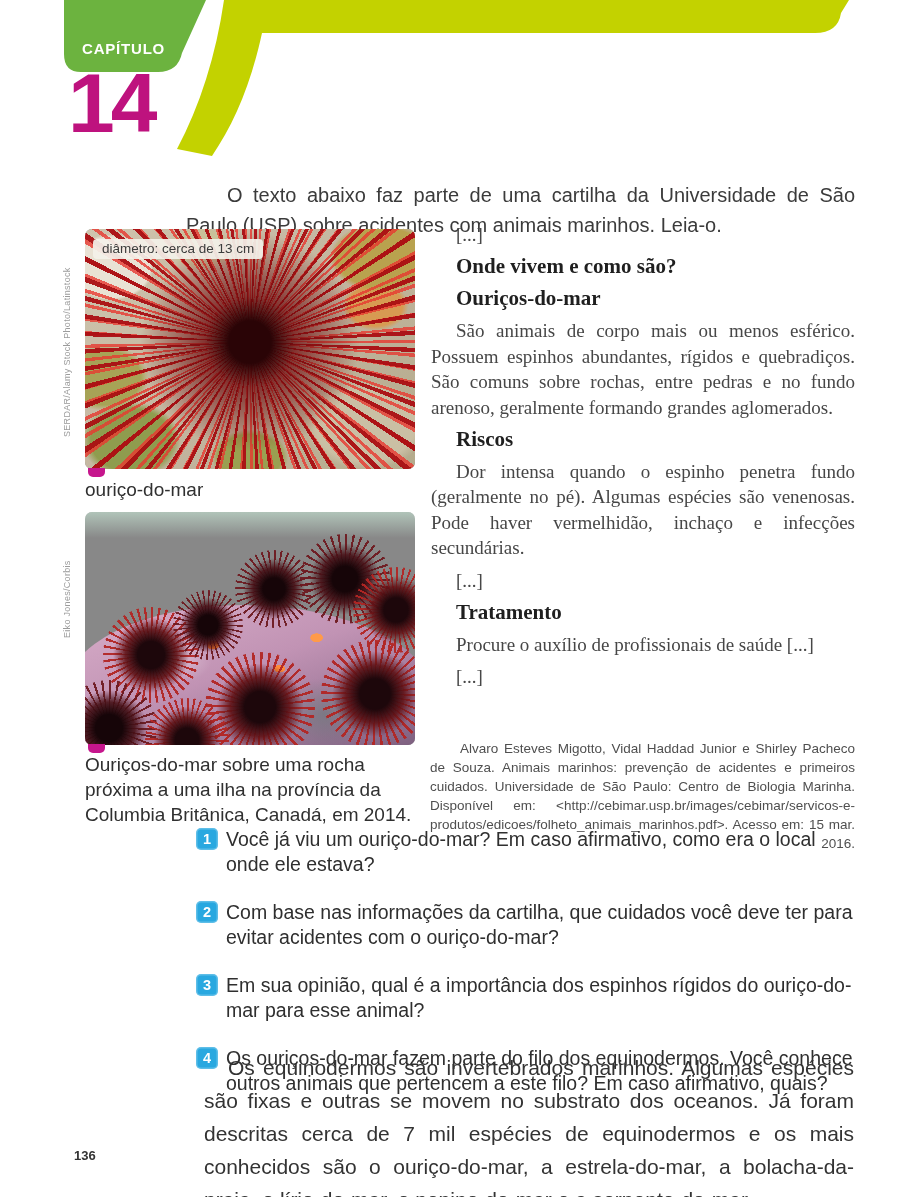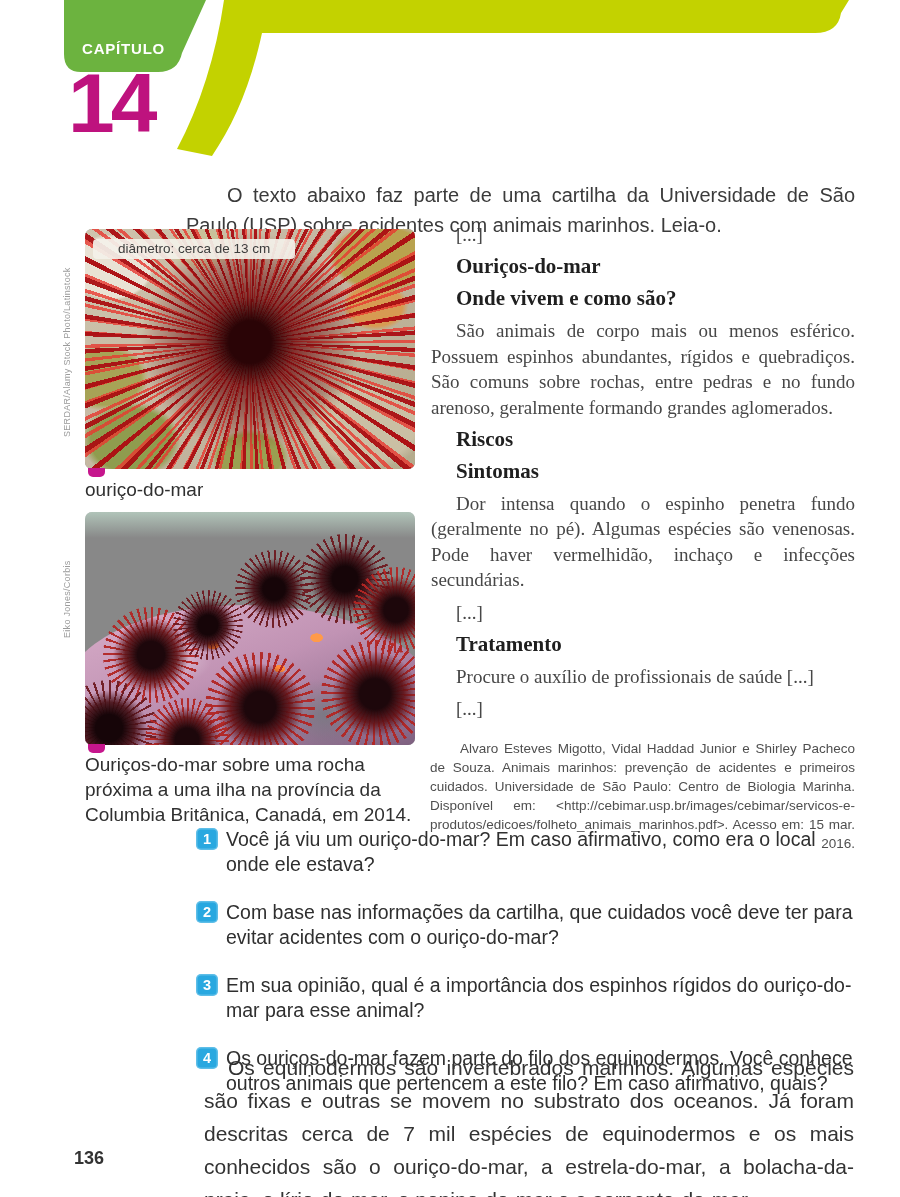--- a/index.html
+++ b/index.html
@@ -21,21 +21,21 @@
 
   
   .photo{position:absolute;border-radius:7px;overflow:hidden;background:#888;}
   .photo1{left:85px;top:229px;width:330px;height:240px;}
   .photo2{left:85px;top:512px;width:330px;height:233px;}
   .credit{position:absolute;writing-mode:vertical-rl;transform:rotate(180deg);
           font-size:9px;color:#9b9b9b;letter-spacing:.3px;}
   .credit1{left:62px;top:237px;height:200px;}
   .credit2{left:62px;top:518px;height:120px;}
   .scale-badge{position:absolute;left:8px;top:10px;background:rgba(243,241,234,.93);
-               border-radius:4px;padding:2px 25px 3px;font-size:13.5px;color:#3c3c3c;}
+               border-radius:4px;padding:2px 9px 3px;font-size:13.5px;color:#3c3c3c;}
   .cap-marker{position:absolute;width:17px;height:9px;background:#c6168d;
               border-radius:0 0 5px 5px;}
   .marker1{left:88px;top:468px;}
   .marker2{left:88px;top:744px;}
   .fig-caption{position:absolute;left:85px;width:332px;font-size:19px;line-height:25px;
                color:#303030;}
   .cap1{top:477px;}
   .cap2{top:752px;}
 
   
@@ -102,21 +102,21 @@
         border-radius:5px;color:#fff;font-weight:bold;font-size:14.5px;line-height:22px;
         text-align:center;box-shadow:inset 0 0 0 1.5px rgba(255,255,255,.25);}
   .qtext{margin-left:8px;font-size:19.5px;line-height:25px;color:#2f2f2f;}
   .q-answer{margin:1px 0 0 30px;color:#ee1a90;font-size:14.5px;line-height:18px;font-weight:bold;}
   .q-row.last{margin-bottom:2px;}
 
   
   .closing{position:absolute;left:204px;top:1030px;width:650px;font-size:21px;
            line-height:33px;text-align:justify;text-indent:24px;color:#333;}
 
-  .page-number{position:absolute;left:74px;top:1148px;font-size:18px;font-weight:bold;color:#333;}
+  .page-number{position:absolute;left:74px;top:1148px;font-size:13px;font-weight:bold;color:#333;}
 </style>
 </head>
 <body>
 
 <div class="page">
 
   <svg class="hdr-svg" viewBox="0 0 900 170" xmlns="http://www.w3.org/2000/svg">
 
     <path fill="#c3d200" d="M 224 0 L 849 0 L 841 13 Q 838 33 815 33 L 262 33
          C 251 84 234 124 212 156 L 177 149 C 200 106 216 55 224 0 Z"></path>
@@ -150,25 +150,24 @@
     <div class="urch red" style="left:120px;top:140px;width:110px;height:110px;"></div>
     <div class="urch red" style="left:236px;top:128px;width:108px;height:108px;"></div>
     <div class="urch" style="left:-24px;top:168px;width:96px;height:96px;"></div>
     <div class="urch red" style="left:60px;top:186px;width:84px;height:84px;"></div>
   </div>
   <div class="cap-marker marker2"></div>
   <div class="fig-caption cap2">Ouriços-do-mar sobre uma rocha próxima a uma ilha na província da Columbia Britânica, Canadá, em 2014.</div>
 
   <div class="booklet">
     <div class="ell">[...]</div>
+    <h3>Onde vivem e como são?</h3>
     <h3>Ouriços-do-mar</h3>
-    <h3>Onde vivem e como são?</h3>
     <p>São animais de corpo mais ou menos esférico. Possuem espinhos abundantes, rígidos e quebradiços. São comuns sobre rochas, entre pedras e no fundo arenoso, geralmente formando grandes aglomerados.</p>
     <h3>Riscos</h3>
-    <h3>Sintomas</h3>
     <p>Dor intensa quando o espinho penetra fundo (geralmente no pé). Algumas espécies são venenosas. Pode haver vermelhidão, inchaço e infecções secundárias.</p>
     <div class="ell">[...]</div>
     <h3>Tratamento</h3>
     <p class="noj">Procure o auxílio de profissionais de saúde [...]</p>
     <div class="ell">[...]</div>
   </div>
 
   <p class="citation" style="margin:0;">
     <span>Alvaro Esteves Migotto, Vidal Haddad Junior e Shirley Pacheco de Souza. </span><span class="it">Animais marinhos</span><span>: prevenção de acidentes e primeiros cuidados. Universidade de São Paulo: Centro de Biologia Marinha. Disponível em: &lt;http://cebimar.usp.br/images/cebimar/servicos-e-produtos/edicoes/folheto_animais_marinhos.pdf&gt;. Acesso em: 15 mar. 2016.</span>
   </p>

